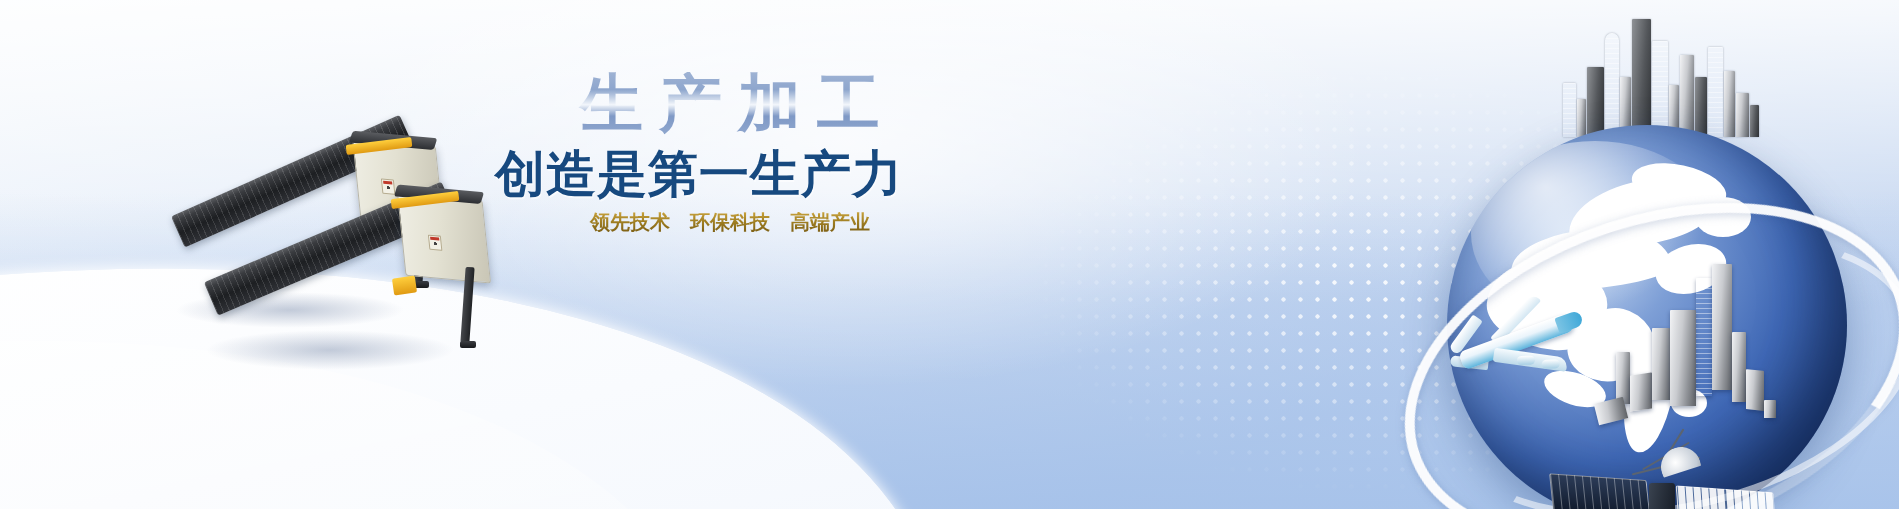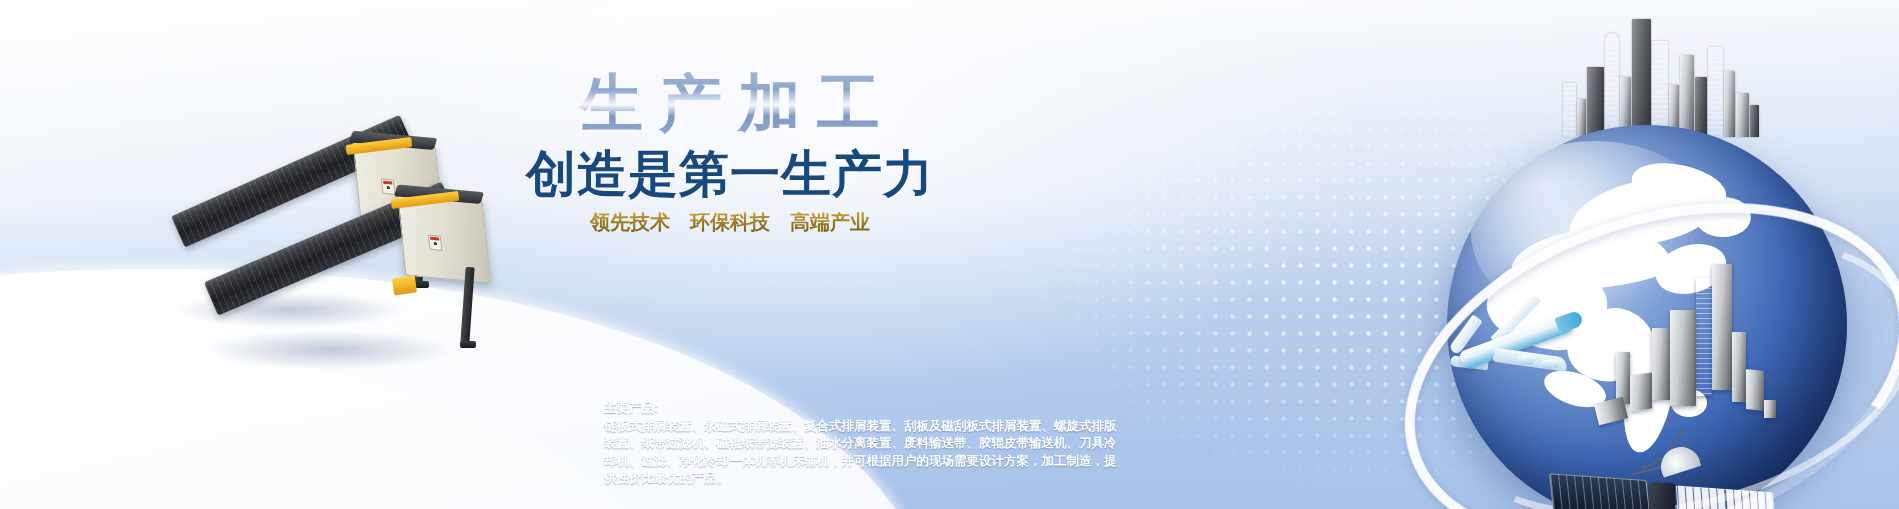--- a/index.html
+++ b/index.html
@@ -76,21 +76,20 @@
     position:absolute;left:0;top:0;width:100%;
     font-size:63px;line-height:1;letter-spacing:16px;font-weight:700;
     text-align:center;padding-left:16px;
     color:#b9c8e0;z-index:-1;
   }
   .subhead{
     margin:14px 0 0 0;
     font-size:50px;line-height:1;
     font-weight:700;
     letter-spacing:1px;
-    text-align:center;
     color:#17497f;
     text-shadow:1px 2px 0 rgba(255,255,255,.55);
   }
   .tagline{
     margin:13px 0 0 0;
     font-size:20px;line-height:1;
     font-weight:700;
     text-align:center;
     color:#9b7a22;
     background:linear-gradient(180deg,#c8a23c 0%,#a07f23 48%,#7e6115 100%);
@@ -348,27 +347,20 @@
     <div style="position:relative;">
       <div class="headline-shadow">生产加工</div>
       <h1 class="headline">生产加工</h1>
     </div>
     <h2 class="subhead">创造是第一生产力</h2>
     <div class="tagline">
       <span>领先技术</span><span>环保科技</span><span>高端产业</span>
     </div>
   </div>
 
-  <div class="para">
-    <p class="lead">主要产品:</p>
-    <p>链板式排屑装置、永磁式排屑装置、复合式排屑装置、刮板及磁刮板式排屑装置、螺旋式排版</p>
-    <p>装置、纸带过滤机、磁辊纸带滤装置、油水分离装置、废料输送带、胶辊皮带输送机、刀具冷</p>
-    <p>却机、过滤、净化冷却一体机等机床辅机，并可根据用户的现场需要设计方案，加工制造，提</p>
-    <p>供性价比最优的产品。</p>
-  </div>
 
   <div class="globe-wrap">
 
     <div class="skyline">
       <div class="tower grid" style="left:6px;bottom:0;width:13px;height:54px;"></div>
       <div class="tower" style="left:20px;bottom:0;width:9px;height:38px;"></div>
       <div class="tower dark" style="left:30px;bottom:0;width:17px;height:70px;"></div>
       <div class="tower grid" style="left:48px;bottom:0;width:14px;height:104px;border-radius:7px 7px 0 0;"></div>
       <div class="tower" style="left:63px;bottom:0;width:11px;height:60px;"></div>
       <div class="tower dark" style="left:75px;bottom:0;width:19px;height:118px;"></div>

